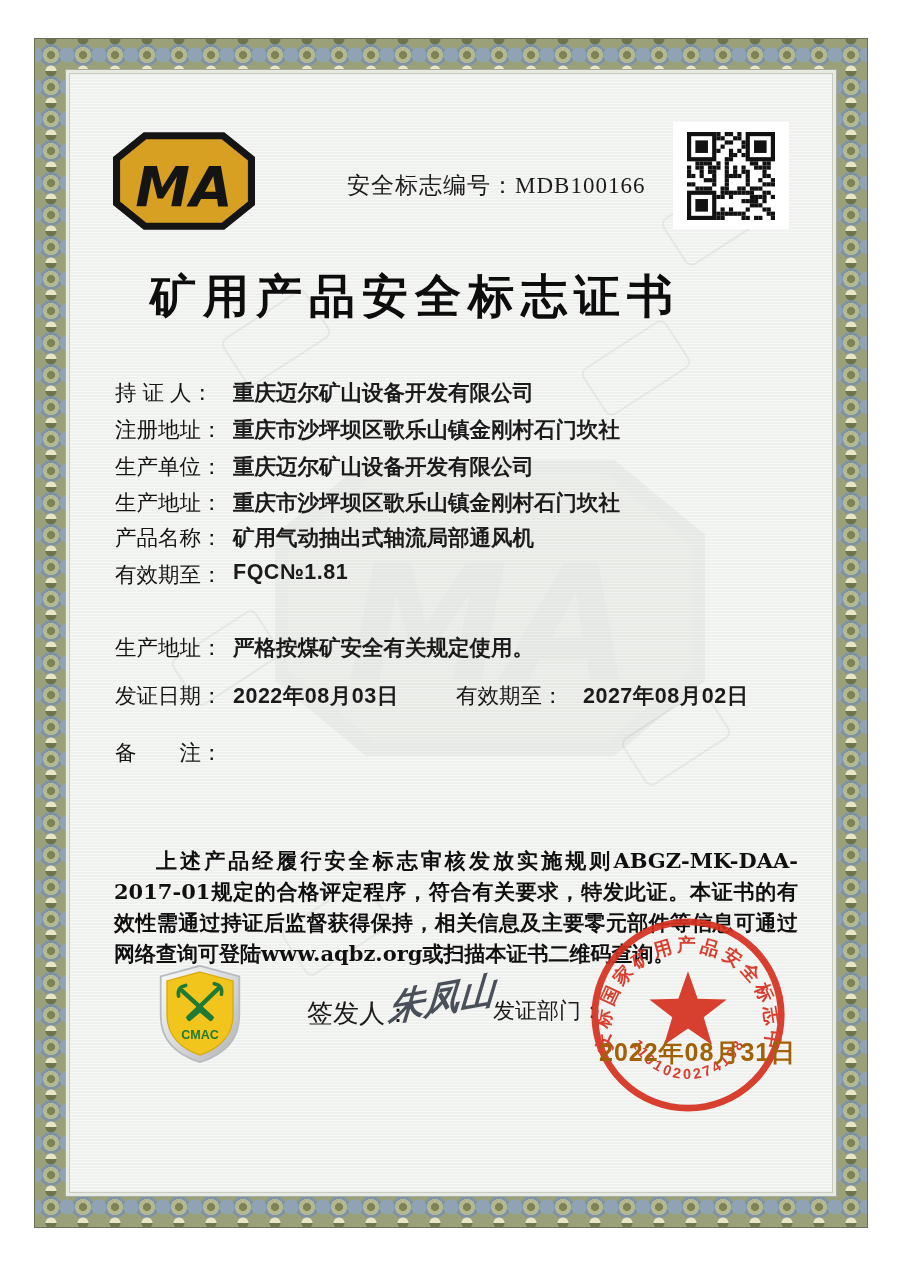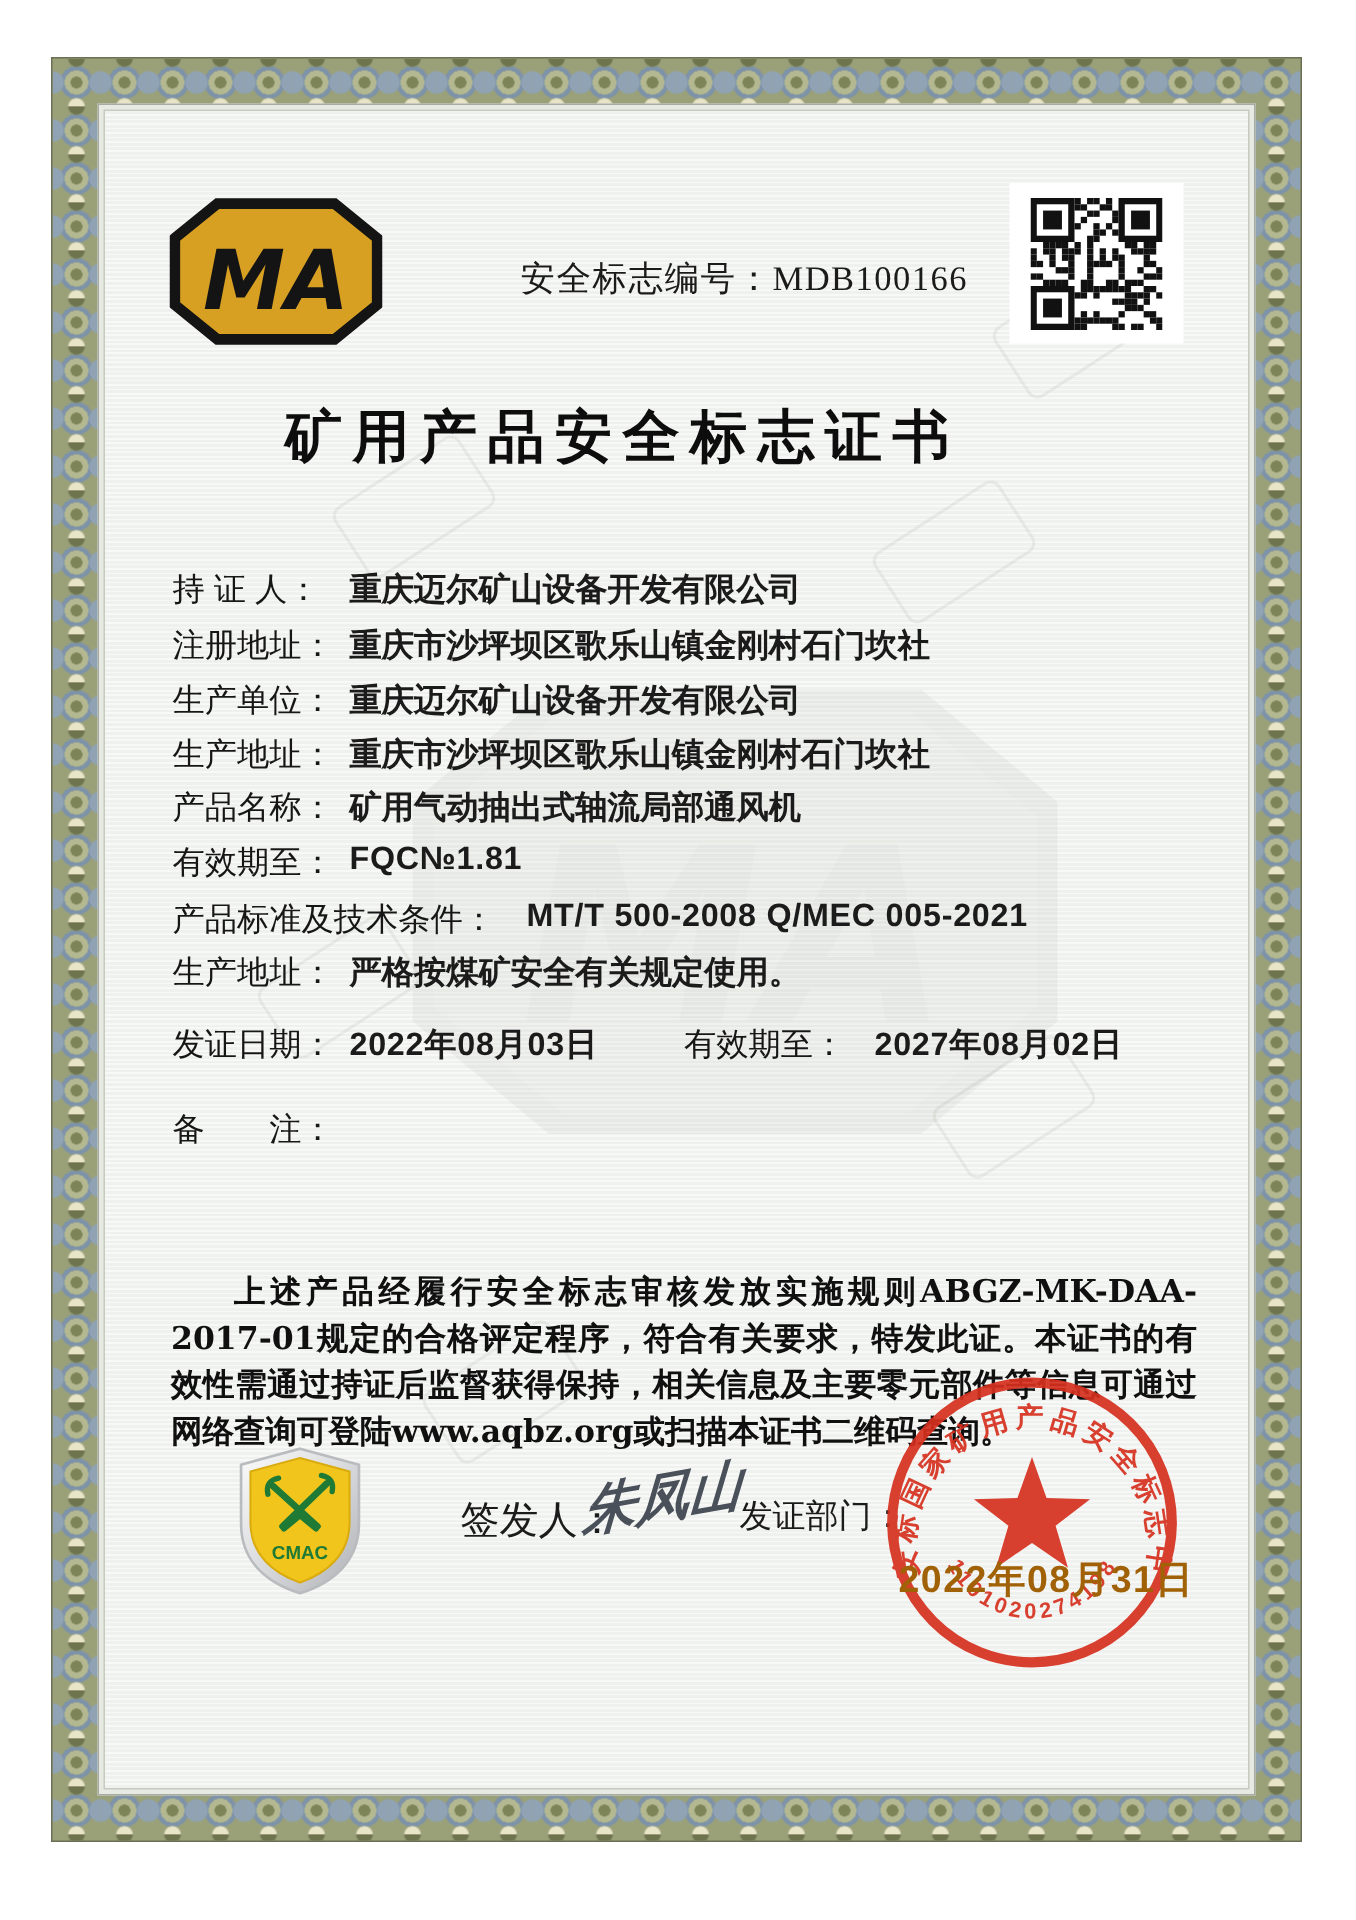--- a/index.html
+++ b/index.html
@@ -27,21 +27,21 @@
   #big-watermark{position:absolute;left:275px;top:460px;width:430px;opacity:.055;}
   
   #ma-logo{position:absolute;left:113px;top:131px;width:142px;height:100px;}
   #cert-no{position:absolute;left:347px;top:170px;font-size:23px;letter-spacing:1px;white-space:nowrap;}
   #cert-no .num{font-family:"Liberation Serif",serif;}
   #qr-box{position:absolute;left:673px;top:122px;width:116px;height:107px;background:#ffffff;
           display:flex;align-items:center;justify-content:center;}
   
   #title{position:absolute;left:0;top:266px;width:830px;text-align:center;
          font-family:"DejaVu Serif","Liberation Serif",serif;font-weight:900;
-         font-size:38px;letter-spacing:7px;color:#0d0d0d;}
+         font-size:46px;letter-spacing:7px;color:#0d0d0d;}
   
   .row{position:absolute;left:115px;height:26px;font-size:21.5px;white-space:nowrap;}
   .row .lbl{color:#161616;}
   .row .val{position:absolute;left:118px;font-weight:700;
             font-family:"DejaVu Serif","Liberation Serif",serif;}
   .row .val.sansval{font-family:"Liberation Sans",sans-serif;letter-spacing:.5px;}
   .row .val.std{left:236px;}
   .r0{top:378px}.r1{top:415px}.r2{top:452px}.r3{top:488px}
   .r4{top:523px}.r5{top:560px}.r6{top:598px}.r7{top:633px}
   #dates-row{top:681px;}
@@ -265,24 +265,20 @@
     <span class="val">重庆市沙坪坝区歌乐山镇金刚村石门坎社</span>
   </div>
   <div class="row r4">
     <span class="lbl">产品名称：</span>
     <span class="val">矿用气动抽出式轴流局部通风机</span>
   </div>
   <div class="row r5">
     <span class="lbl">有效期至：</span>
     <span class="val sansval">FQC№1.81</span>
   </div>
-  <div class="row r6">
-    <span class="lbl">产品标准及技术条件：</span>
-    <span class="val sansval std">MT/T 500-2008 Q/MEC 005-2021</span>
-  </div>
   <div class="row r7">
     <span class="lbl">生产地址：</span>
     <span class="val">严格按煤矿安全有关规定使用。</span>
   </div>
 
   <div class="row" id="dates-row">
     <span class="lbl">发证日期：</span>
     <span class="val sansval val1">2022年08月03日</span>
     <span class="lbl val2lbl">有效期至：</span>
     <span class="val sansval val2">2027年08月02日</span>

